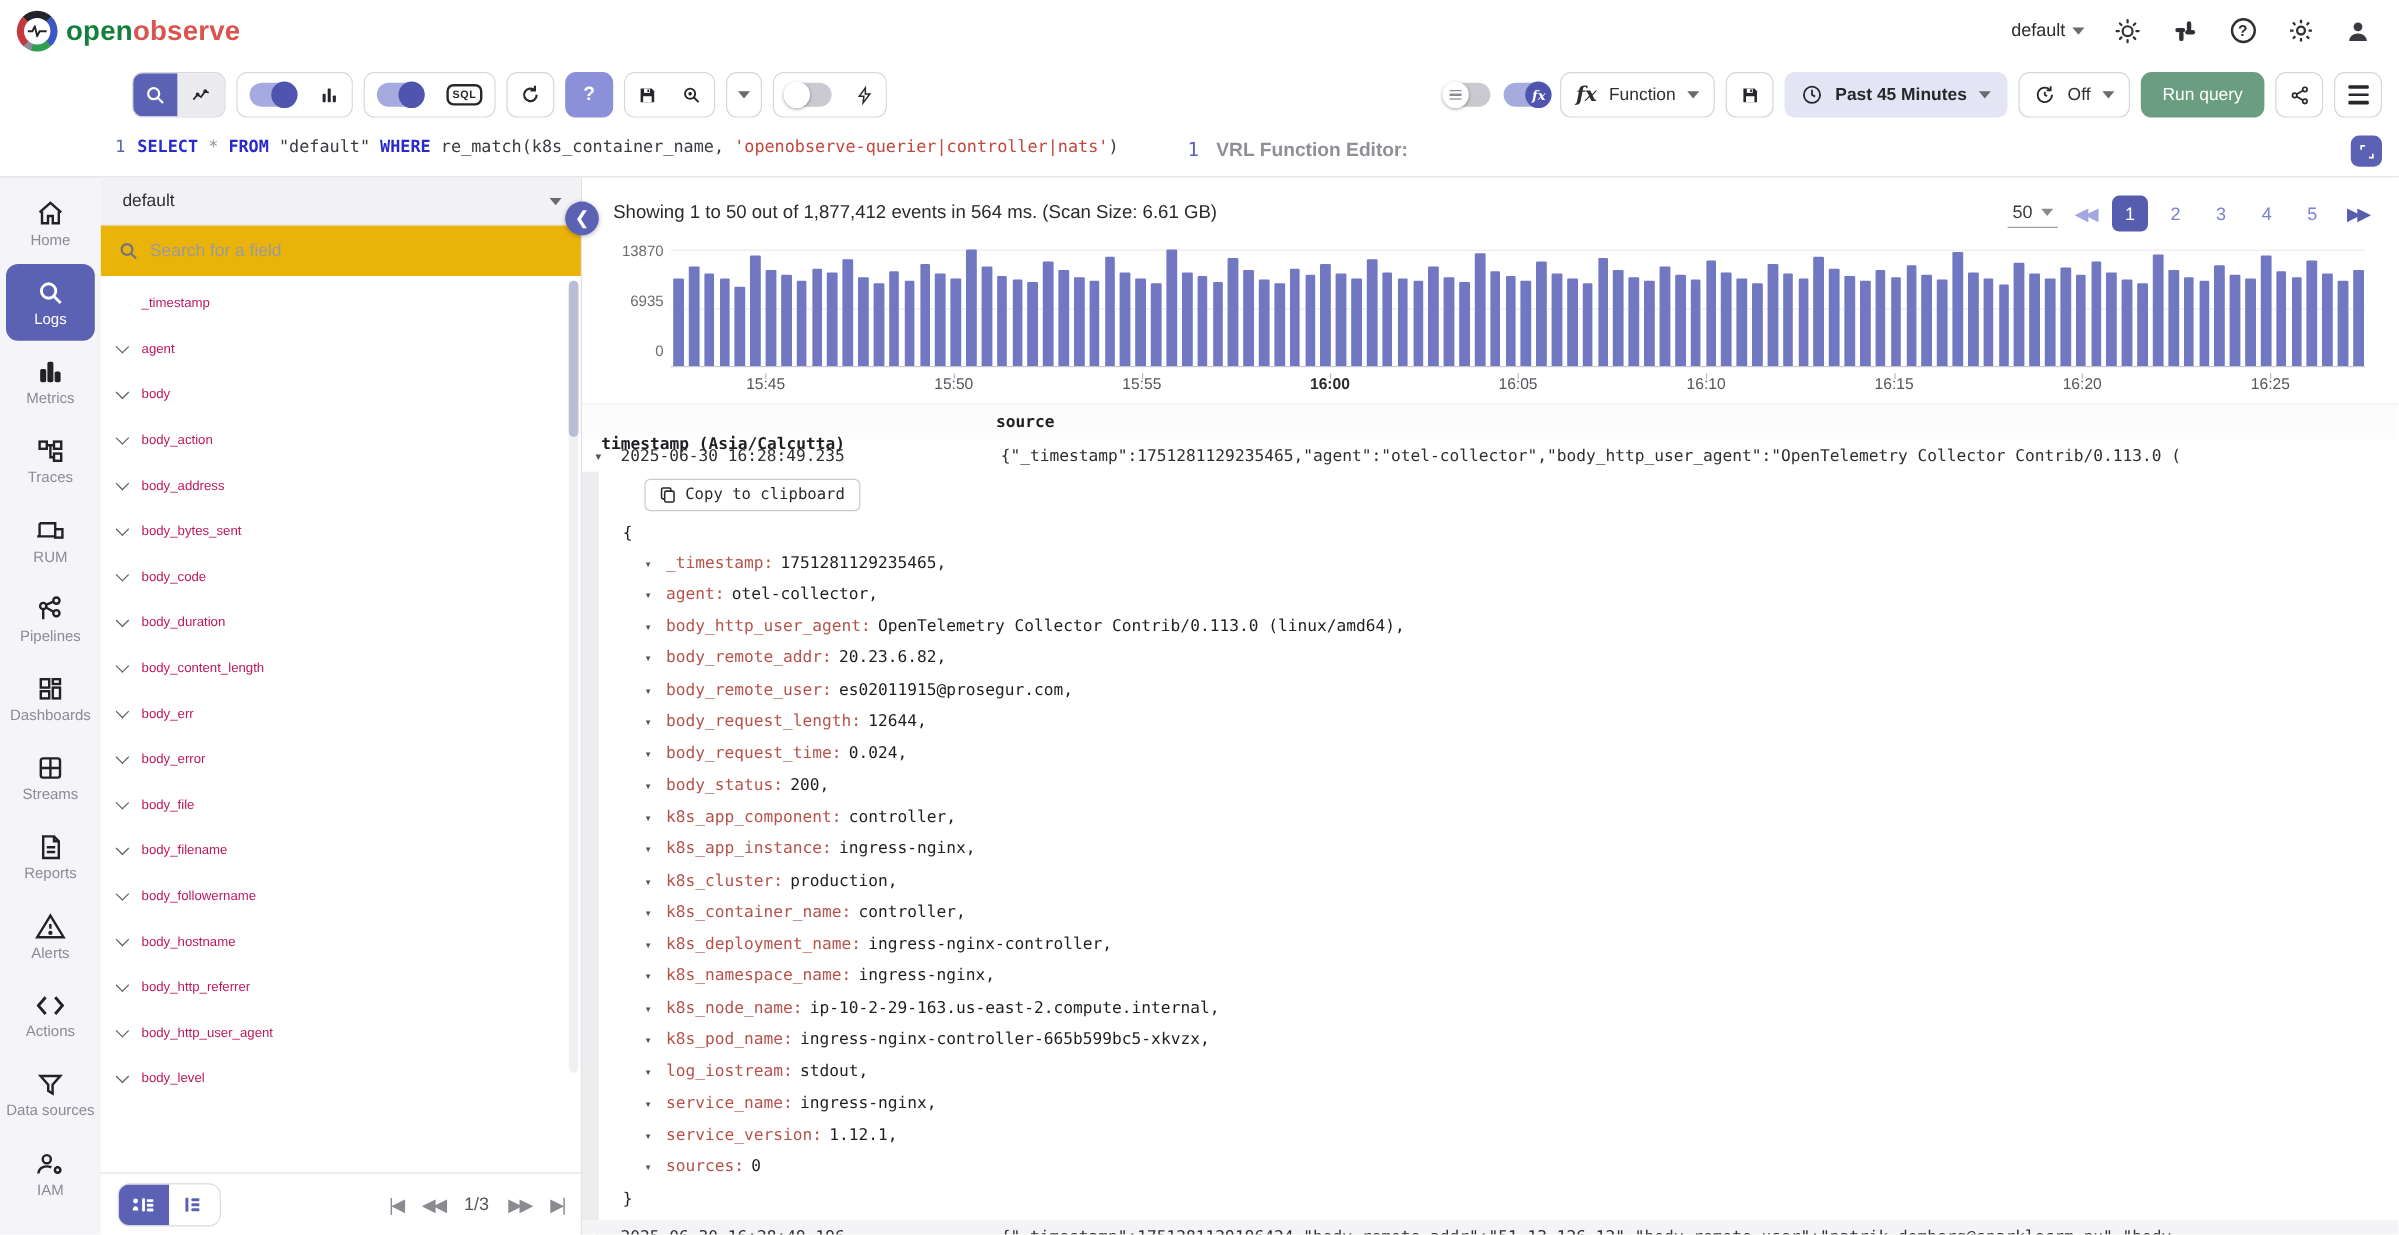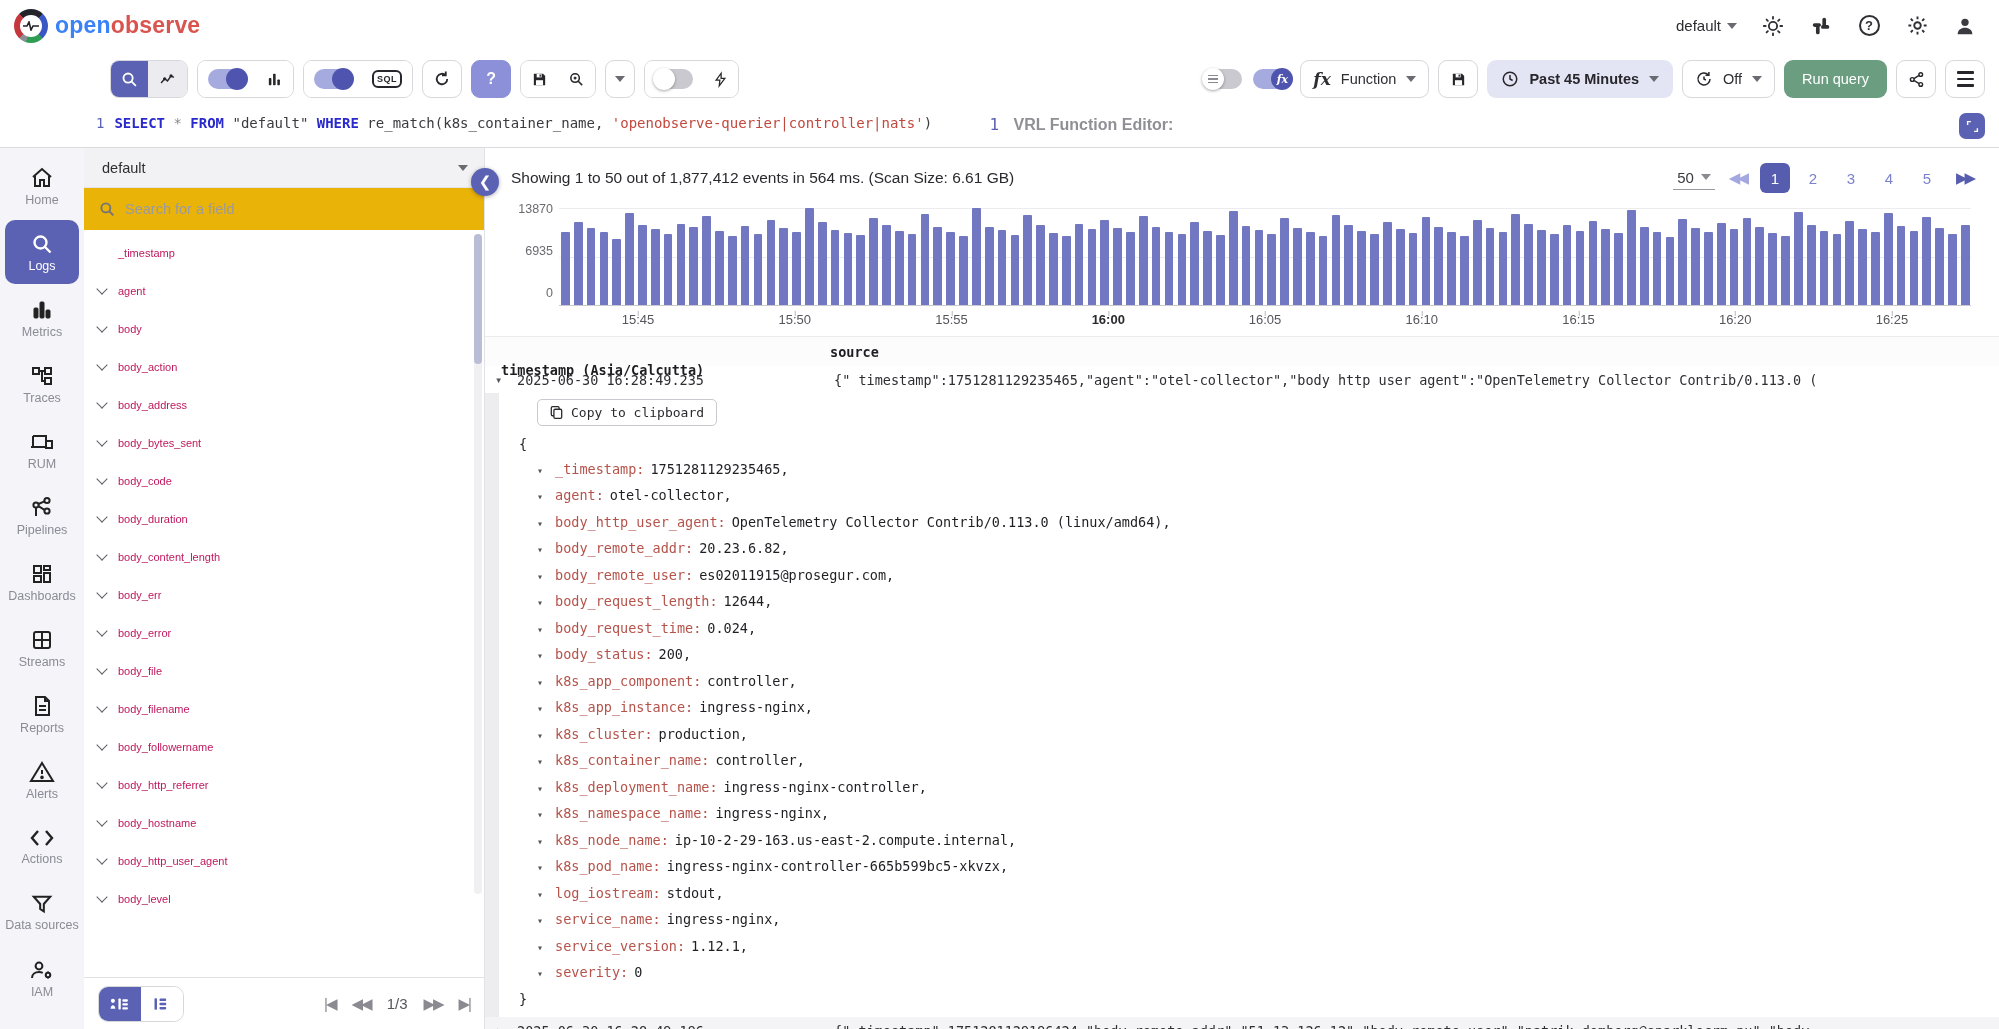--- a/index.html
+++ b/index.html
@@ -10,21 +10,21 @@
   
   .topbar { height:51px; display:flex; align-items:center; justify-content:space-between;
     padding:0 22px 0 14px; background:#fff; }
   .logo { display:flex; align-items:center; gap:7px; }
   .logo-mark { width:34px; height:34px; border-radius:50%;
     background:conic-gradient(#23242a 0 12%, #3b57c4 12% 38%, #2f9e54 38% 55%, #8c8f96 55% 62%, #c4373c 62% 88%, #23242a 88% 100%);
     display:flex; align-items:center; justify-content:center; }
   .logo-mark-inner { width:22px; height:22px; border-radius:50%; background:#fff;
     display:flex; align-items:center; justify-content:center; }
   .logo-text { font-size:23px; font-weight:bold; letter-spacing:.2px; }
-  .logo-text .lt1 { color:#3b82f6;text-align:right; }
+  .logo-text .lt1 { color:#15803d;text-align:right; }
   .logo-text .lt2 { color:#d9534f; }
   .topbar-right { display:flex; align-items:center; gap:24px; }
   .org-select { display:flex; align-items:center; gap:6px; font-size:15px; color:#2c2c30; cursor:pointer; }
   .caret-down { width:0; height:0; border-left:5px solid transparent; border-right:5px solid transparent;
     border-top:6px solid #6a6a70; display:inline-block; }
   .top-icon { width:24px; height:24px; display:flex; align-items:center; justify-content:center; color:#2f2f34; cursor:pointer; }
   .help-circle { width:21px; height:21px; border:2px solid #2f2f34; border-radius:50%;
     display:flex; align-items:center; justify-content:center; font-size:13px; font-weight:bold; }
 
   
@@ -563,25 +563,25 @@
         <div class="field-row">
           <span class="chev"></span>
           <span>body_filename</span>
         </div>
         <div class="field-row">
           <span class="chev"></span>
           <span>body_followername</span>
         </div>
         <div class="field-row">
           <span class="chev"></span>
+          <span>body_hostname</span>
+        </div>
+        <div class="field-row">
+          <span class="chev"></span>
           <span>body_http_referrer</span>
-        </div>
-        <div class="field-row">
-          <span class="chev"></span>
-          <span>body_hostname</span>
         </div>
         <div class="field-row">
           <span class="chev"></span>
           <span>body_http_user_agent</span>
         </div>
         <div class="field-row">
           <span class="chev"></span>
           <span>body_level</span>
         </div>
       </div>
@@ -890,21 +890,21 @@
               <span class="json-key">service_name:</span>
               <span class="json-val"> ingress-nginx,</span>
             </div>
             <div class="json-line json-entry mono">
               <span class="tri">▾</span>
               <span class="json-key">service_version:</span>
               <span class="json-val"> 1.12.1,</span>
             </div>
             <div class="json-line json-entry mono">
               <span class="tri">▾</span>
-              <span class="json-key">severity:</span>
+              <span class="json-key">sources:</span>
               <span class="json-val"> 0</span>
             </div>
           </div>
         <div class="json-line json-close">}</div>
       </div>
 
       <div class="grid-row alt">
         <span class="rowchev">›</span>
         <span class="ts mono">2025-06-30 16:28:49.196</span>
         <span class="col-src mono">{"_timestamp":1751281129196424,"body_remote_addr":"51.13.126.12","body_remote_user":"patrik.domberg@sparklecrm.nu","body_</span>

